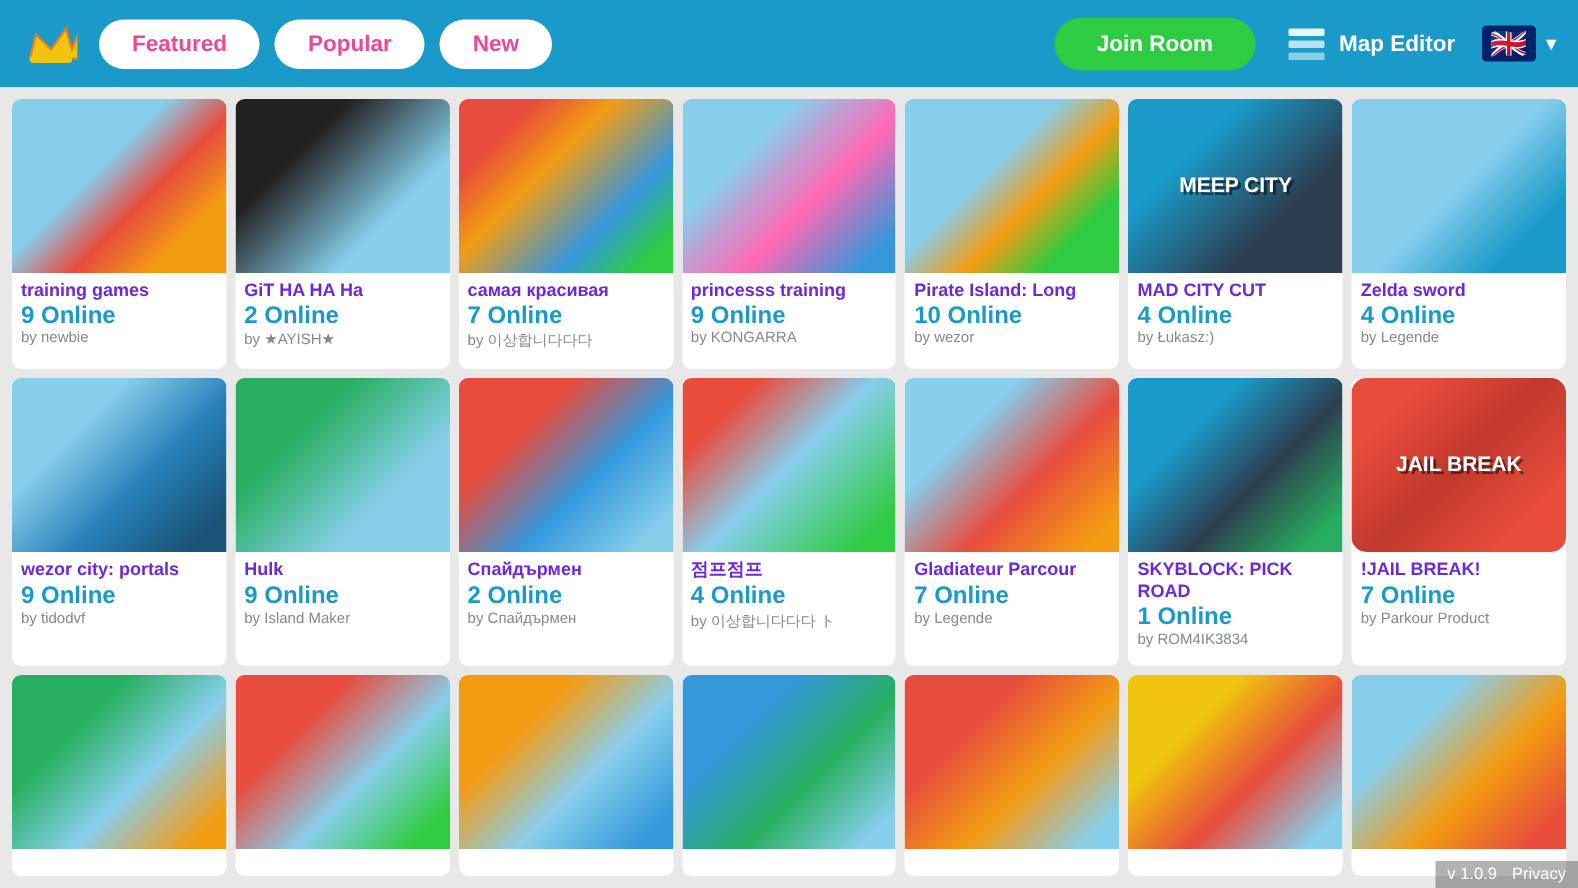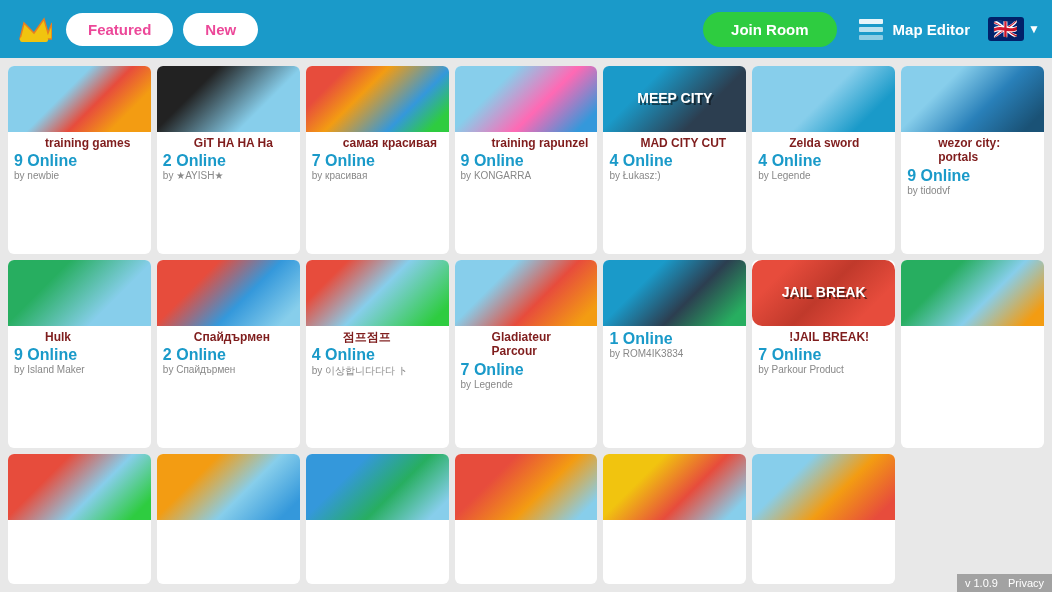--- a/index.html
+++ b/index.html
@@ -91,37 +91,36 @@
       background: white;
       border-radius: 6px;
       overflow: hidden;
       cursor: pointer;
       display: flex;
       flex-direction: column;
     }
 
     .game-thumb {
       width: 100%;
-      height: 66px;
+      height: 116px;
       overflow: hidden;
       position: relative;
     }
 
     .game-info {
       padding: 4px 6px 4px;
       flex: 1;
     }
 
     .game-title {
       font-size: 12px;
       font-weight: 700;
-      color: #7f1d1d;
+      color: #6d28d9;
       line-height: 1.2;
       margin-bottom: 2px;
-      margin-left: 31px;
     }
 
     .game-online {
       font-size: 16px;
       color: #1a9ac9;
       font-weight: 600;
     }
 
     .game-author {
       font-size: 10px;
@@ -205,20 +204,21 @@
 <div id="header">
 
   <div id="crown-icon">
     <svg width="36" height="28" viewBox="0 0 36 28">
       <polygon points="4,24 8,8 18,18 28,4 32,18 36,8 36,24" fill="#f1c40f" stroke="#e67e22" stroke-width="1.5"></polygon>
       <rect x="4" y="22" width="28" height="5" rx="2" fill="#f1c40f"></rect>
     </svg>
   </div>
 
   <button class="nav-btn active">Featured</button>
+  <button class="nav-btn">Popular</button>
   <button class="nav-btn">New</button>
 
   <button id="join-room-btn">Join Room</button>
 
   <div id="map-editor-area">
     <svg class="stack-icon" viewBox="0 0 28 28" fill="white">
       <rect x="2" y="4" width="24" height="5" rx="1" fill="white" opacity="0.9"></rect>
       <rect x="2" y="12" width="24" height="5" rx="1" fill="white" opacity="0.7"></rect>
       <rect x="2" y="20" width="24" height="5" rx="1" fill="white" opacity="0.5"></rect>
     </svg>
@@ -246,29 +246,37 @@
         <div class="game-title">GiT HA HA Ha</div>
         <div class="game-online">2 Online</div>
         <div class="game-author">by ★AYISH★</div>
       </div>
     </div>
     <div class="game-card">
       <div class="game-thumb thumb-samaya" style="position: relative;"></div>
       <div class="game-info">
         <div class="game-title">самая красивая</div>
         <div class="game-online">7 Online</div>
-        <div class="game-author">by красивая</div>
+        <div class="game-author">by 이상합니다다다</div>
       </div>
     </div>
     <div class="game-card">
       <div class="game-thumb thumb-princess" style="position: relative;"></div>
       <div class="game-info">
-        <div class="game-title">training rapunzel</div>
+        <div class="game-title">princesss training</div>
         <div class="game-online">9 Online</div>
         <div class="game-author">by KONGARRA</div>
+      </div>
+    </div>
+    <div class="game-card">
+      <div class="game-thumb thumb-pirate" style="position: relative;"></div>
+      <div class="game-info">
+        <div class="game-title">Pirate Island: Long</div>
+        <div class="game-online">10 Online</div>
+        <div class="game-author">by wezor</div>
       </div>
     </div>
     <div class="game-card">
       <div class="game-thumb thumb-madcity" style="position: relative;">
         <div class="thumb-text" style="font-size: 14px; line-height: 1.1;">MEEP CITY</div>
       </div>
       <div class="game-info">
         <div class="game-title">MAD CITY CUT</div>
         <div class="game-online">4 Online</div>
         <div class="game-author">by Łukasz:)</div>
@@ -318,20 +326,21 @@
       <div class="game-thumb thumb-gladiateur" style="position: relative;"></div>
       <div class="game-info">
         <div class="game-title">Gladiateur Parcour</div>
         <div class="game-online">7 Online</div>
         <div class="game-author">by Legende</div>
       </div>
     </div>
     <div class="game-card">
       <div class="game-thumb thumb-skyblock" style="position: relative;"></div>
       <div class="game-info">
+        <div class="game-title">SKYBLOCK: PICK ROAD</div>
         <div class="game-online">1 Online</div>
         <div class="game-author">by ROM4IK3834</div>
       </div>
     </div>
     <div class="game-card">
       <div class="game-thumb thumb-jail" style="position: relative;">
         <div class="thumb-text" style="font-size: 14px; line-height: 1.1;">JAIL BREAK</div>
       </div>
       <div class="game-info">
         <div class="game-title">!JAIL BREAK!</div>

